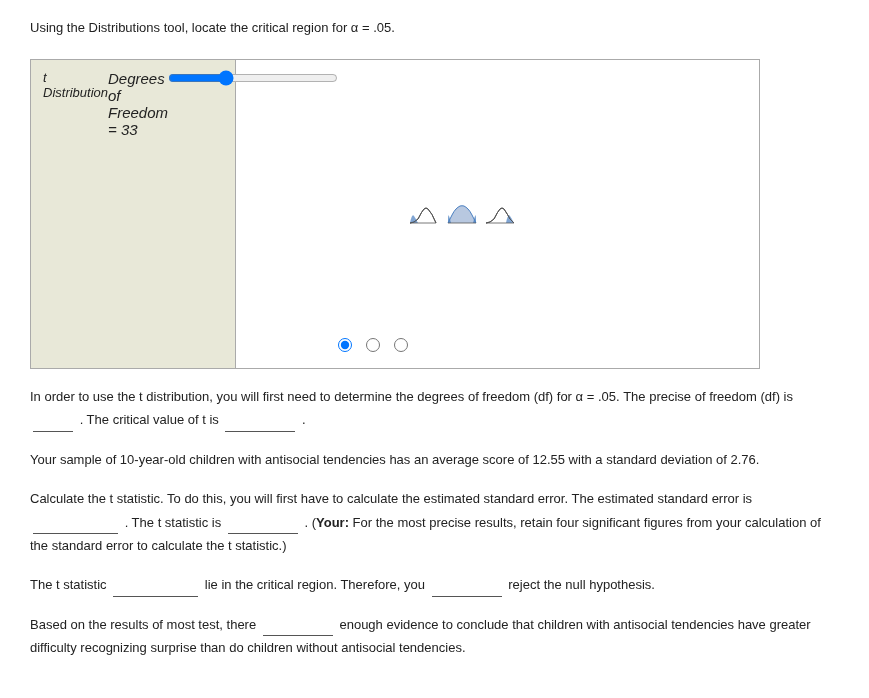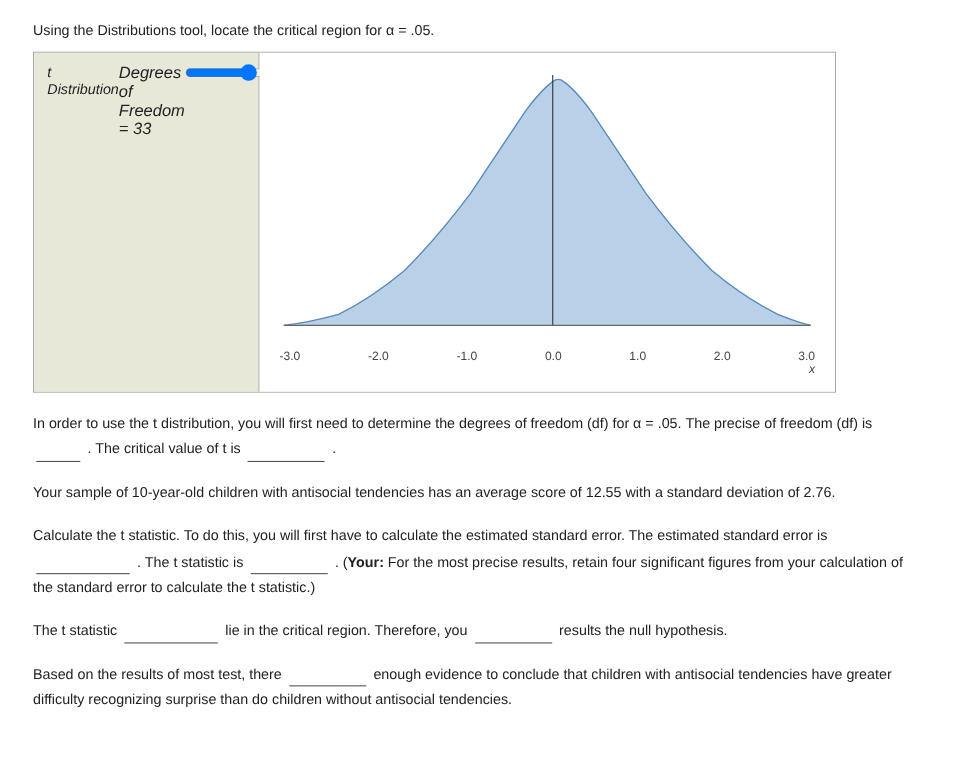--- a/index.html
+++ b/index.html
@@ -7,21 +7,21 @@
       font-family: Arial, sans-serif;
       font-size: 13px;
       background: #fff;
       color: #222;
       padding: 20px 30px;
       width: 869px;
       min-height: 698px;
     }
     .intro-text {
       font-size: 13px;
-      margin-bottom: 12px;
+      margin-bottom: 24px;
     }
     .tool-box {
       border: 1px solid #aaa;
       display: flex;
       width: 730px;
       height: 310px;
       margin-bottom: 16px;
     }
     .left-panel {
       width: 205px;
@@ -166,42 +166,20 @@
 
       <svg class="dist-icon" viewBox="0 0 32 26">
         <path d="M2,22 Q6,22 10,18 Q14,10 16,8 Q18,6 20,8 Q24,14 26,18 Q28,20 30,22" fill="none" stroke="#555" stroke-width="1"></path>
         <path d="M22,22 L30,22 Q28,18 26,15 Q24,12 22,22 Z" fill="#4a7fc1" opacity="0.7"></path>
         <path d="M2,22 Q6,22 10,18 Q14,10 16,8 Q18,6 20,8 Q24,14 26,18 Q28,20 30,22" fill="none" stroke="#555" stroke-width="1"></path>
         <line x1="2" y1="22" x2="30" y2="22" stroke="#555" stroke-width="0.8"></line>
       </svg>
     </div>
   </div>
 
-  <div class="right-panel">
-    <div class="chart-area">
-      <svg width="100%" height="248" viewBox="0 0 500 248">
-
-        <path d="M10,240 Q30,238 60,230 Q90,215 120,190 Q150,160 180,120 Q210,75 230,45 Q245,25 255,18 Q260,14 265,18 Q275,25 290,45 Q310,75 340,120 Q370,160 400,190 Q430,215 460,230 Q480,238 490,240" fill="#b8d0e8" stroke="#5588bb" stroke-width="1.2"></path>
-
-        <line x1="255" y1="12" x2="255" y2="240" stroke="#333" stroke-width="1" stroke-dasharray="none"></line>
-
-        <line x1="10" y1="240" x2="490" y2="240" stroke="#666" stroke-width="1"></line>
-      </svg>
-    </div>
-    <div class="x-axis-labels">
-      <span>-3.0</span>
-      <span>-2.0</span>
-      <span>-1.0</span>
-      <span>0.0</span>
-      <span>1.0</span>
-      <span>2.0</span>
-      <span>3.0</span>
-    </div>
-    <div class="x-label-row">x</div>
-  </div>
 </div>
 
 <div class="section">
   <p>
     <span>In order to use the t distribution, you will first need to determine the degrees of freedom (df) for α = .05. The precise of freedom (df) is</span>
     <span class="blank blank-short"></span>
     <span>. The critical value of t is</span>
     <span class="blank blank-medium"></span>
     <span>.</span>
   </p>
@@ -220,21 +198,21 @@
     <span>. (</span><strong>Your:</strong><span> For the most precise results, retain four significant figures from your calculation of the standard error to calculate the t statistic.)</span>
   </p>
 </div>
 
 <div class="section">
   <p>
     <span>The t statistic</span>
     <span class="blank blank-long"></span>
     <span>lie in the critical region. Therefore, you</span>
     <span class="blank blank-medium"></span>
-    <span>results the null hypothesis.</span>
+    <span>reject the null hypothesis.</span>
   </p>
 </div>
 
 <div class="section">
   <p>
     <span>Based on the results of most test, there</span>
     <span class="blank blank-medium"></span>
     <span>enough evidence to conclude that children with antisocial tendencies have greater difficulty recognizing surprise than do children without antisocial tendencies.</span>
   </p>
 </div>

